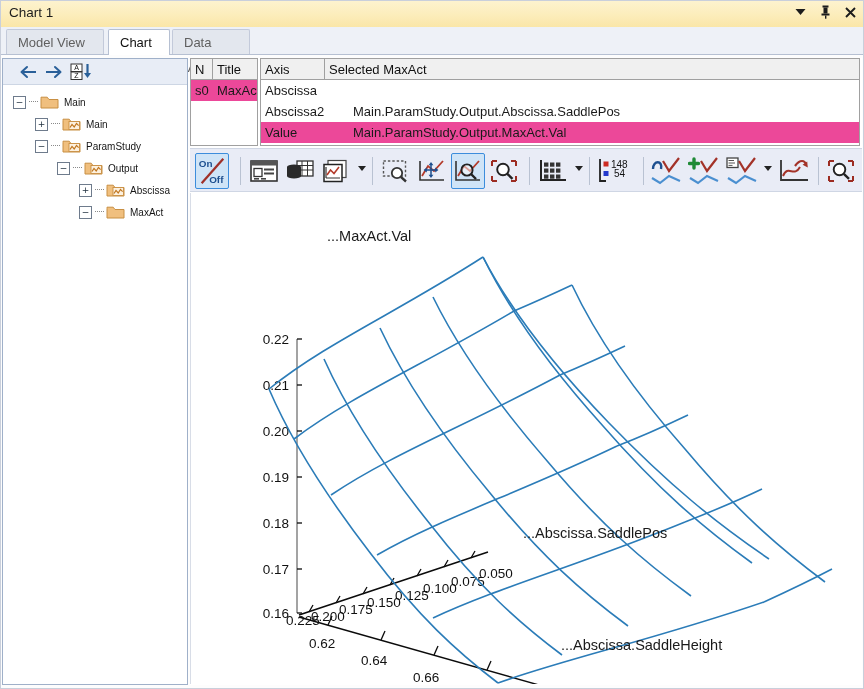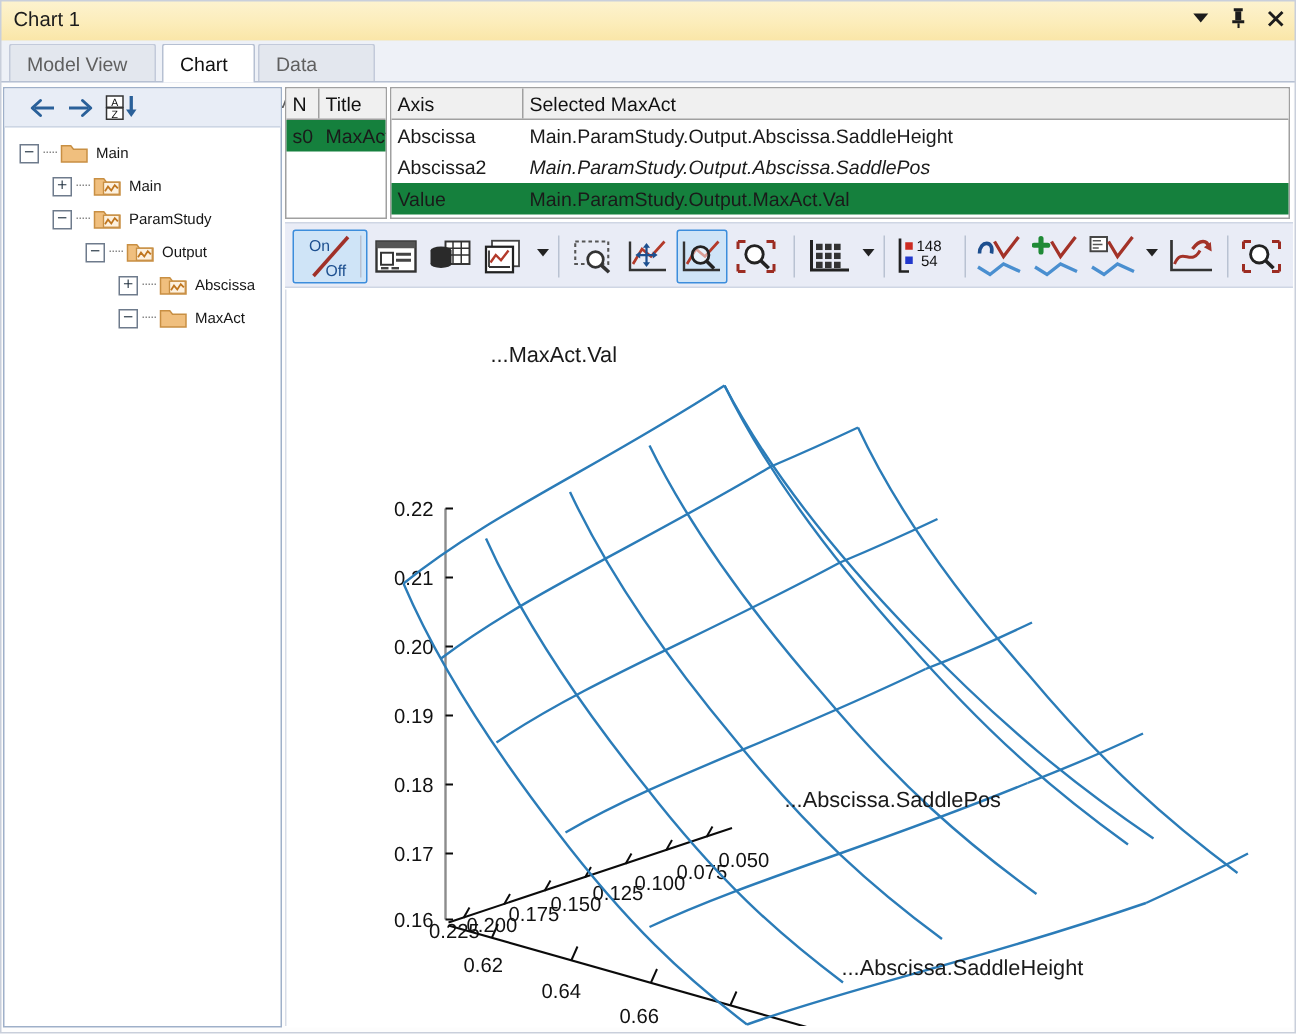--- a/index.html
+++ b/index.html
@@ -74,21 +74,21 @@
     font-size:13px;
   }
   .gleft{left:0;top:0;width:68px;height:88px;}
   .gright{left:70px;top:0;width:600px;height:88px;}
   .ghead{height:21px;line-height:21px;background:#f0f0f0;border-bottom:1px solid #a0a0a0;
           display:flex;box-sizing:border-box;}
   .gcell{padding:0 4px;box-sizing:border-box;overflow:hidden;white-space:nowrap;}
   .ghead .gcell{border-right:1px solid #a0a0a0;font-weight:normal;color:#111;}
   .ghead .gcell:last-child{border-right:none;}
   .grow{height:21px;line-height:21px;display:flex;box-sizing:border-box;}
-  .grow.shade{background:#15803d;}
+  .grow.shade{background:#ec4899;}
 
   
   .charttoolbar{
     position:absolute;left:0;top:90px;width:672px;height:44px;
     background:#e9ecf6;border-top:1px solid #cfd6e4;border-bottom:1px solid #cfd6e4;
     box-sizing:border-box;
   }
   .tbtn{
     position:absolute;top:4px;height:36px;box-sizing:border-box;
     display:flex;align-items:center;justify-content:center;
@@ -267,42 +267,41 @@
           <div class="gcell" style="width:44px;">Title</div>
         </div>
         <div class="grow shade">
           <div class="gcell" style="width:22px;">s0</div>
           <div class="gcell" style="width:44px;">MaxAct</div>
         </div>
       </div>
 
       <div class="grid gright">
         <div class="ghead">
-          <div class="gcell" style="width:88px;">Axis</div>
+          <div class="gcell" style="width:64px;">Axis</div>
           <div class="gcell" style="flex:1;">Selected MaxAct</div>
         </div>
         <div class="grow">
           <div class="gcell" style="width:88px;">Abscissa</div>
-          <div class="gcell" style="flex:1;">Main.ParamStudy.Output.Abscissa.SaddleHeight</div>
         </div>
         <div class="grow">
           <div class="gcell" style="width:88px;">Abscissa2</div>
-          <div class="gcell" style="flex:1;font-style:italic;">Main.ParamStudy.Output.Abscissa.SaddlePos</div>
+          <div class="gcell" style="flex:1;">Main.ParamStudy.Output.Abscissa.SaddlePos</div>
         </div>
         <div class="grow shade">
           <div class="gcell" style="width:88px;">Value</div>
           <div class="gcell" style="flex:1;">Main.ParamStudy.Output.MaxAct.Val</div>
         </div>
       </div>
 
     </div>
 
     <div class="charttoolbar">
 
-      <div class="tbtn pressed" style="left:5px;width:50px;">
+      <div class="tbtn pressed" style="left:5px;width:34px;font-weight:bold;">
         <svg width="34" height="32" viewBox="0 0 34 32">
           <text x="3" y="12" font-size="10.5" font-family="Liberation Sans, sans-serif" fill="#1d4f8f">On</text>
           <path d="M29 3 L6 29" stroke="#a03028" stroke-width="2.4" fill="none"></path>
           <text x="14" y="29" font-size="10.5" font-family="Liberation Sans, sans-serif" fill="#1d4f8f">Off</text>
         </svg>
       </div>
 
       <div class="tsep" style="left:50px;"></div>
 
       <div class="tbtn" style="left:57px;width:34px;">

